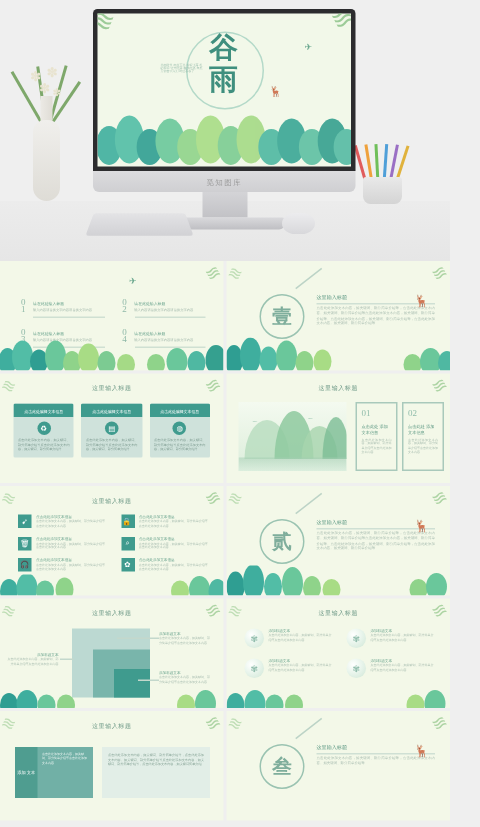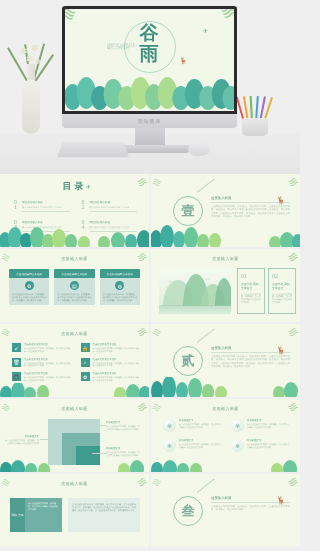--- a/index.html
+++ b/index.html
@@ -261,21 +261,20 @@
 
     <div class="keyboard"></div>
     <div class="mouse"></div>
   </div>
 
   <div class="grid">
 
     <div class="row">
       <div class="slide">
         <div class="deco-willow-tr">≋</div>
-        <div class="toc-title">目录</div>
         <div class="toc-bird">✈</div>
         <div class="toc-grid">
           <div class="toc-item">
             <div class="toc-num">
                 <i>0</i>
                 <i>1</i>
               </div>
             <div class="toc-tx">
               <div class="toc-h">请在此处输入标题</div>
               <div class="toc-p">输入内容请替换文字内容请替换文字内容</div>

